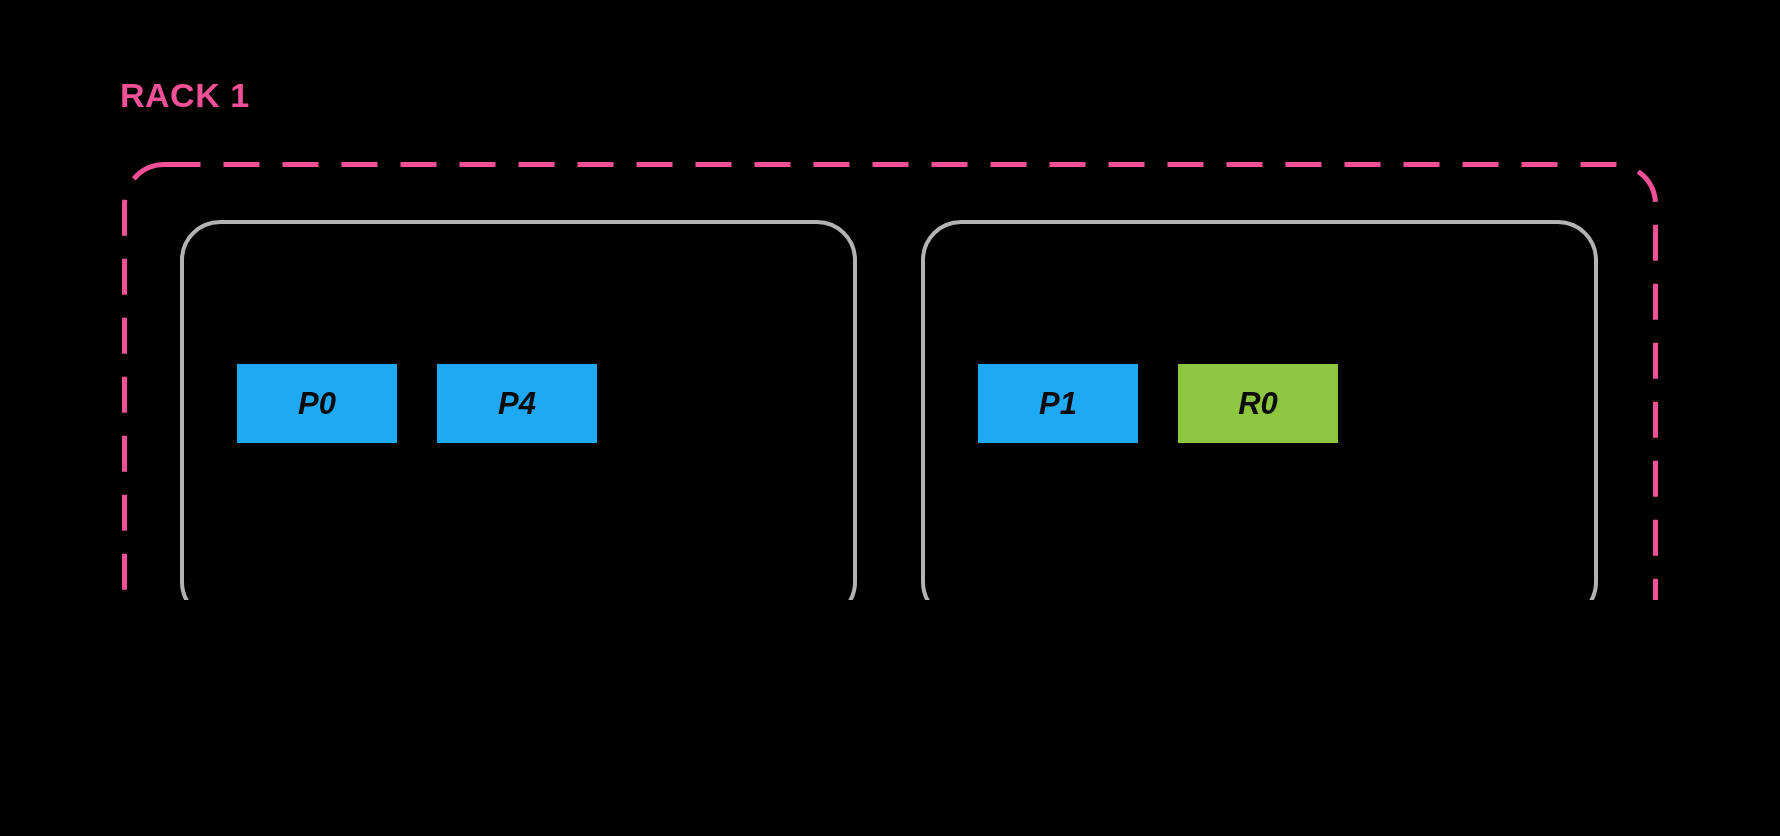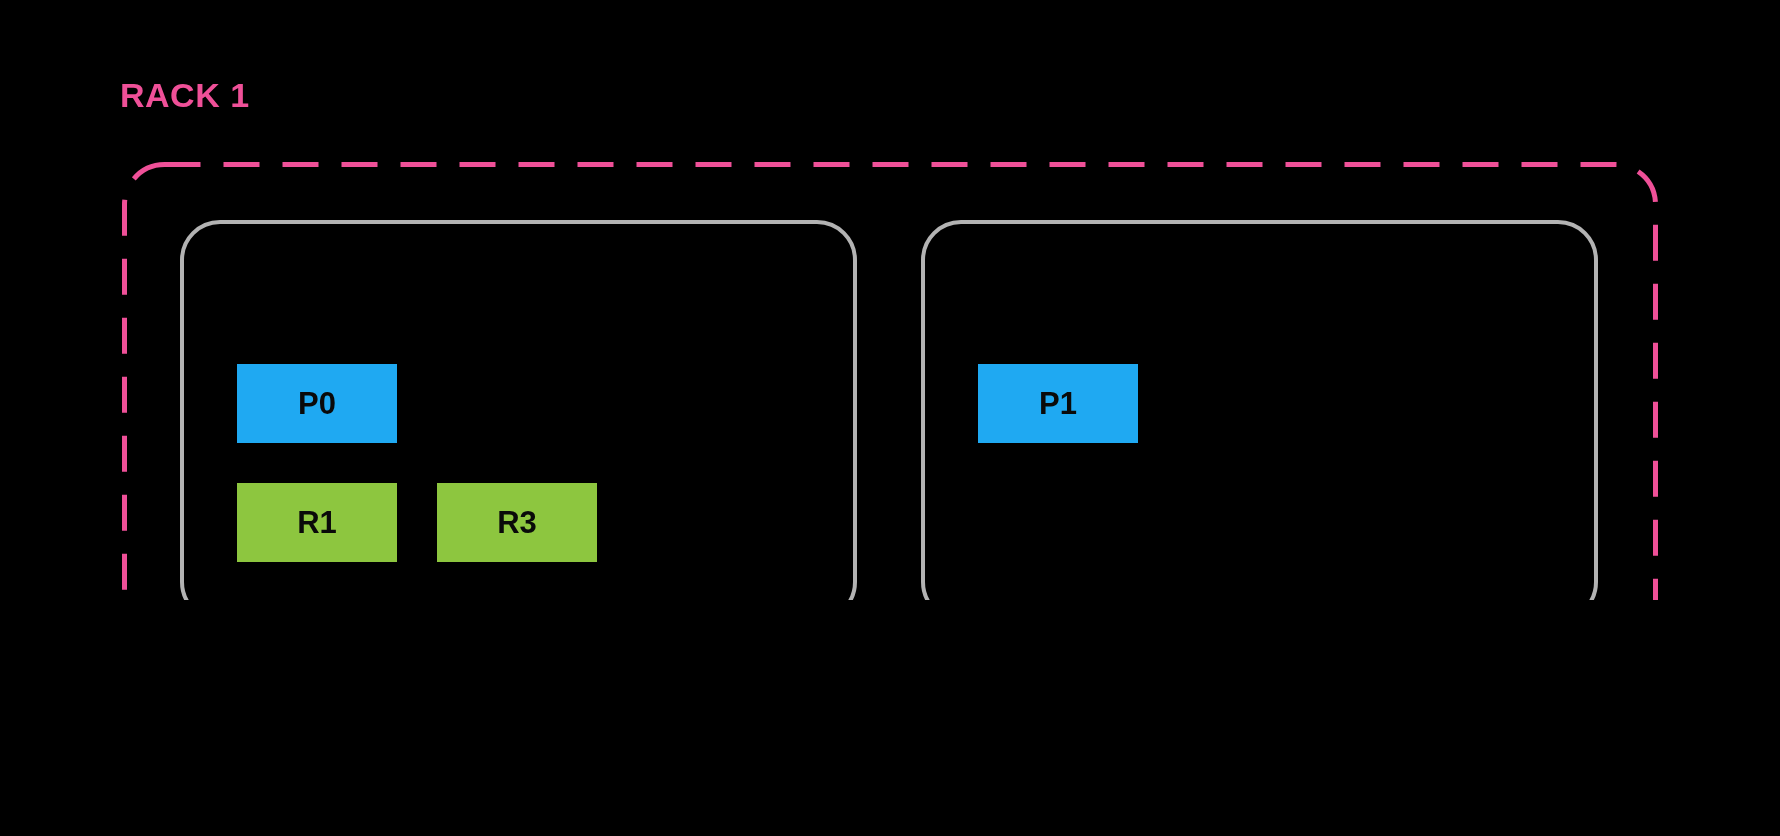--- a/index.html
+++ b/index.html
@@ -30,20 +30,21 @@
     font-weight: bold;
     letter-spacing: 0.5px;
     color: var(--rack-accent);
   }
   .rack {
     position: absolute;
     left: 122px;
     top: 162px;
     width: 1536px;
     height: 591px;
+    font-style: italic;
   }
   .rack-border {
     position: absolute;
     left: 0;
     top: 0;
     display: block;
   }
   .rack-border rect {
     fill: none;
     stroke: var(--rack-accent);
@@ -88,27 +89,25 @@
 
   <div class="rack">
 
     <svg class="rack-border" width="1536" height="591" viewBox="0 0 1536 591">
       <rect x="2.5" y="2.5" width="1531" height="586" rx="40"></rect>
     </svg>
 
     <div class="node node-0">
       <div class="shard-row">
         <div class="shard" data-kind="primary">P0</div>
-      </div>
-      <div class="shard-row">
-        <div class="shard" data-kind="replica">R1</div>
-        <div class="shard" data-kind="replica">R3</div>
+        <div class="shard" data-kind="primary">P4</div>
       </div>
     </div>
 
     <div class="node node-1">
       <div class="shard-row">
         <div class="shard" data-kind="primary">P1</div>
+        <div class="shard" data-kind="replica">R0</div>
       </div>
     </div>
 
   </div>
 </div>
 
 </body></html>

